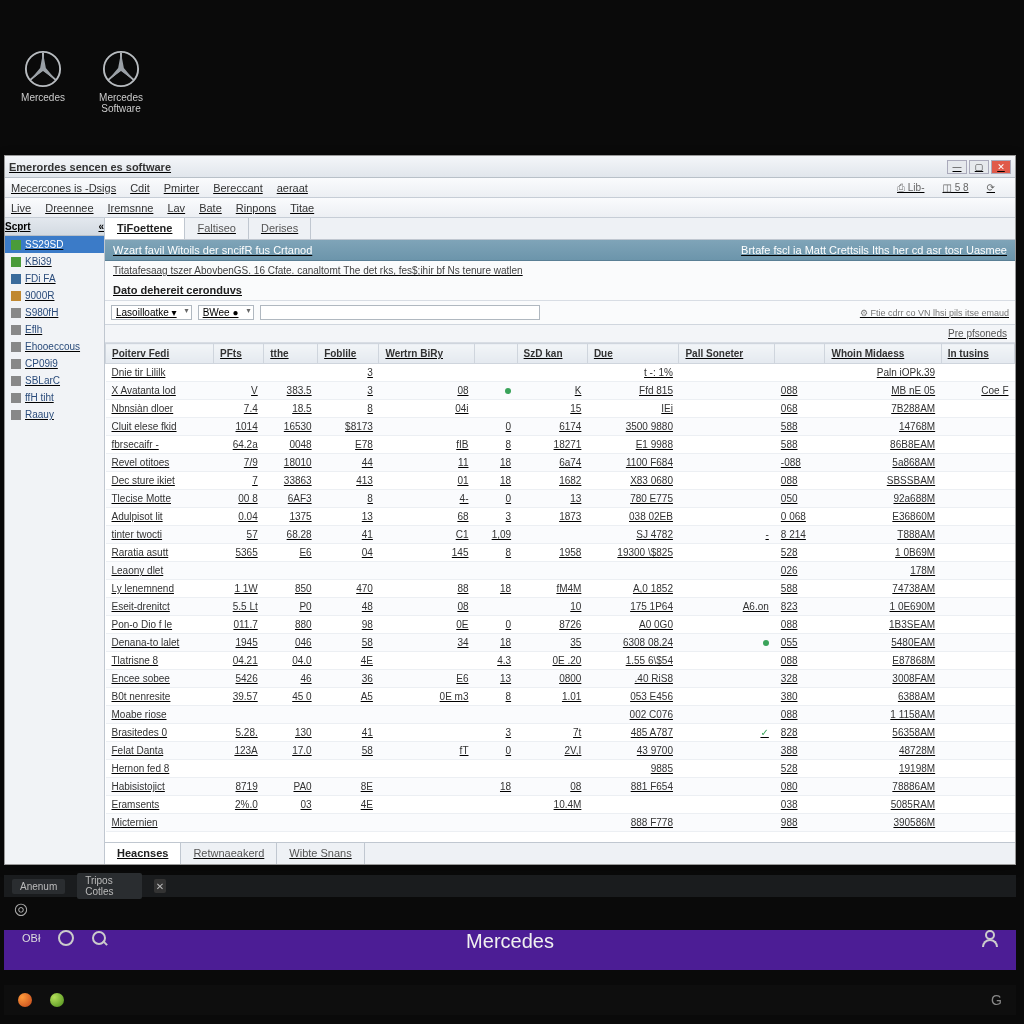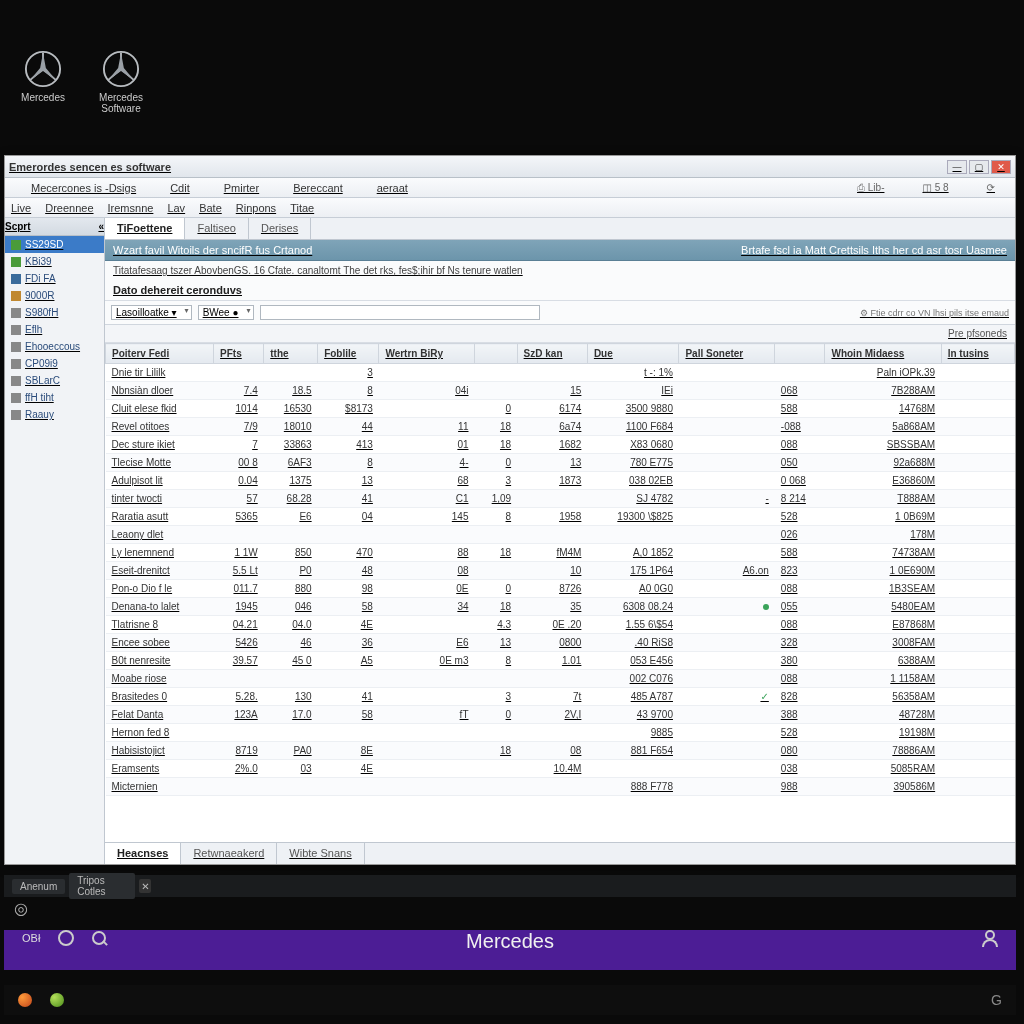--- a/index.html
+++ b/index.html
@@ -13,21 +13,21 @@
 
 
 .window { position:absolute; top:155px; left:4px; width:1012px; height:710px; background:#fff; border:1px solid #999; box-shadow:0 2px 10px rgba(0,0,0,.4); display:flex; flex-direction:column;text-decoration:underline; }
 .titlebar { height:22px; background:linear-gradient(#f4f6f9,#e1e6ec); border-bottom:1px solid #b8c0c8; display:flex; align-items:center; padding:0 4px; font-size:11px; color:#333; }
 .titlebar-text { flex:1; font-weight:600; }
 .win-btns { display:flex; gap:2px; }
 .win-btn { width:20px; height:14px; background:#e6e9ed; border:1px solid #aab; display:flex; align-items:center; justify-content:center; font-size:9px; cursor:pointer; }
 .win-btn.close { background:#e05a4a; color:#fff; }
 
 .menubar { height:20px; background:linear-gradient(#fafbfd,#eceff3); border-bottom:1px solid #c6cdd6; display:flex; align-items:center; padding:0 6px; font-size:11px; color:#333; }
-.menubar span { margin-right:14px; cursor:pointer;margin-left:20px; }
+.menubar span { margin-right:14px; cursor:pointer; }
 .menubar .right { margin-left:auto; display:flex; gap:4px; align-items:center; font-size:10px; color:#666; }
 .menubar2 { height:20px; background:linear-gradient(#fafbfd,#eceff3); border-bottom:1px solid #c6cdd6; display:flex; align-items:center; padding:0 6px; font-size:11px; color:#333; }
 .menubar2 span { margin-right:14px; cursor:pointer; }
 
 .body { flex:1; display:flex; overflow:hidden; }
 
 
 .sidebar { width:100px; background:#f1f3f6; border-right:1px solid #c0c7d0; font-size:10px; overflow:hidden; }
 .sb-head { background:linear-gradient(#e3e8ee,#d3dae2); padding:3px 0; font-weight:600; border-bottom:1px solid #b8c0c8; display:flex; justify-content:space-between; }
 .sb-item { padding:3px 6px; display:flex; align-items:center; gap:4px; cursor:pointer; color:#2a4b7a; }
@@ -59,21 +59,21 @@
 table.grid { width:100%; border-collapse:collapse; font-size:10px; color:#333; }
 .grid th { background:linear-gradient(#f2f5f8,#e4e9ef); border:1px solid #cfd5dd; padding:4px 6px; text-align:left; font-weight:600; position:sticky; top:0; }
 .grid td { border-bottom:1px solid #eceff3; padding:3px 6px; white-space:nowrap; }
 .grid td.num { text-align:right; font-variant-numeric:tabular-nums; }
 .grid tr:nth-child(even) td { background:#fafbfd; }
 .dot-g { display:inline-block; width:6px; height:6px; background:#3aa35a; border-radius:50%; }
 
 .bottom-tabs { height:22px; background:#eef1f5; border-top:1px solid #c0c7d0; display:flex; font-size:11px; }
 
 
-.osbar1 { position:absolute; top:875px; left:4px; width:1012px; height:22px; background:#1a1c1e; display:flex; align-items:center; padding:0 8px; font-size:10px; color:#bbb; gap:4px; }
+.osbar1 { position:absolute; top:875px; left:4px; width:1012px; height:22px; background:#1a1c1e; display:flex; align-items:center; padding:0 8px; font-size:10px; color:#bbb; gap:12px; }
 .osbar1 .task { background:#2a2d30; padding:2px 8px; border-radius:2px; }
 .osbar1 .close-x { background:#333; width:14px; height:14px; display:flex; align-items:center; justify-content:center; border-radius:2px; }
 
 .osbar2 { position:absolute; top:930px; left:4px; width:1012px; height:40px; background:#4c1d95; display:flex; align-items:flex-start; padding:0 18px; color:#ddd; }
 .osbar2 .left { display:flex; gap:18px; align-items:center; font-size:11px; }
 .osbar2 .center { position:absolute; left:50%; transform:translateX(-50%); font-size:20px; font-weight:500; color:#f0f0f0; }
 .osbar2 .right { margin-left:auto; }
 .circ { width:16px; height:16px; border:2px solid #ccc; border-radius:50%; }
 .mag { position:relative; width:14px; height:14px; }
 .mag:before { content:""; position:absolute; width:10px; height:10px; border:2px solid #ccc; border-radius:50%; }
@@ -250,20 +250,34 @@
                 <td class="num"></td>
                 <td class="num"></td>
                 <td class="num"></td>
                 <td class="num">t -: 1%</td>
                 <td class="num"></td>
                 <td></td>
                 <td class="num">Paln iOPk.39</td>
                 <td class="num"></td>
               </tr>
               <tr>
+                <td>X Avatanta lod</td>
+                <td class="num">V</td>
+                <td class="num">383.5</td>
+                <td class="num">3</td>
+                <td class="num">08</td>
+                <td class="num"><span class="dot-g"></span></td>
+                <td class="num">K</td>
+                <td class="num">Ffd   815</td>
+                <td class="num"></td>
+                <td>088</td>
+                <td class="num">MB nE 05</td>
+                <td class="num">Coe F</td>
+              </tr>
+              <tr>
                 <td>Nbnsiàn dloer</td>
                 <td class="num">7.4</td>
                 <td class="num">18.5</td>
                 <td class="num">8</td>
                 <td class="num">04i</td>
                 <td class="num"></td>
                 <td class="num">15</td>
                 <td class="num">IEi</td>
                 <td class="num"></td>
                 <td>068</td>
@@ -275,20 +289,34 @@
                 <td class="num">1014</td>
                 <td class="num">16530</td>
                 <td class="num">$8173</td>
                 <td class="num"></td>
                 <td class="num">0</td>
                 <td class="num">6174</td>
                 <td class="num">3500 9880</td>
                 <td class="num"></td>
                 <td>588</td>
                 <td class="num">14768M</td>
+                <td class="num"></td>
+              </tr>
+              <tr>
+                <td>fbrsecaifr -</td>
+                <td class="num">64.2a</td>
+                <td class="num">0048</td>
+                <td class="num">E78</td>
+                <td class="num">fIB</td>
+                <td class="num">8</td>
+                <td class="num">18271</td>
+                <td class="num">E1   9988</td>
+                <td class="num"></td>
+                <td>588</td>
+                <td class="num">86B8EAM</td>
                 <td class="num"></td>
               </tr>
               <tr>
                 <td>Revel otitoes</td>
                 <td class="num">7/9</td>
                 <td class="num">18010</td>
                 <td class="num">44</td>
                 <td class="num">11</td>
                 <td class="num">18</td>
                 <td class="num">6a74</td>

